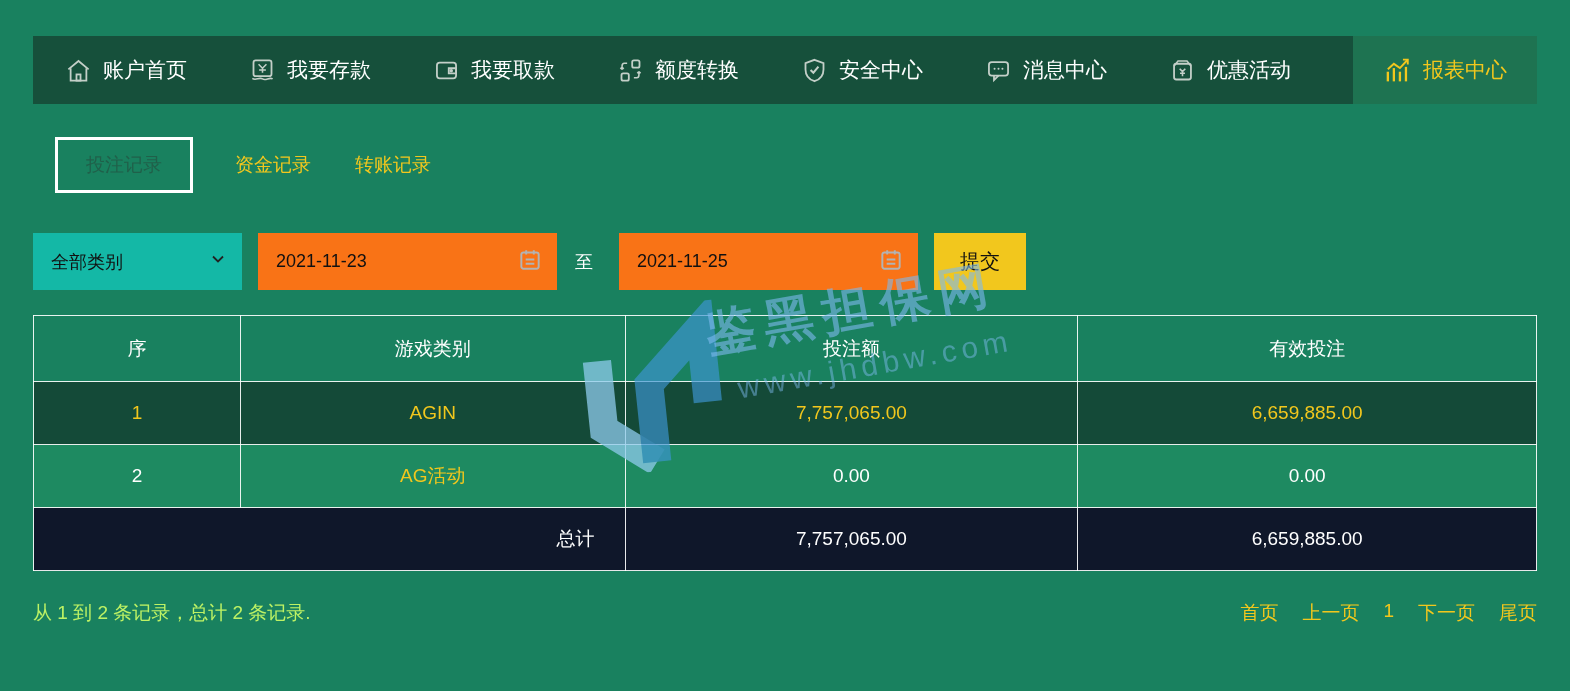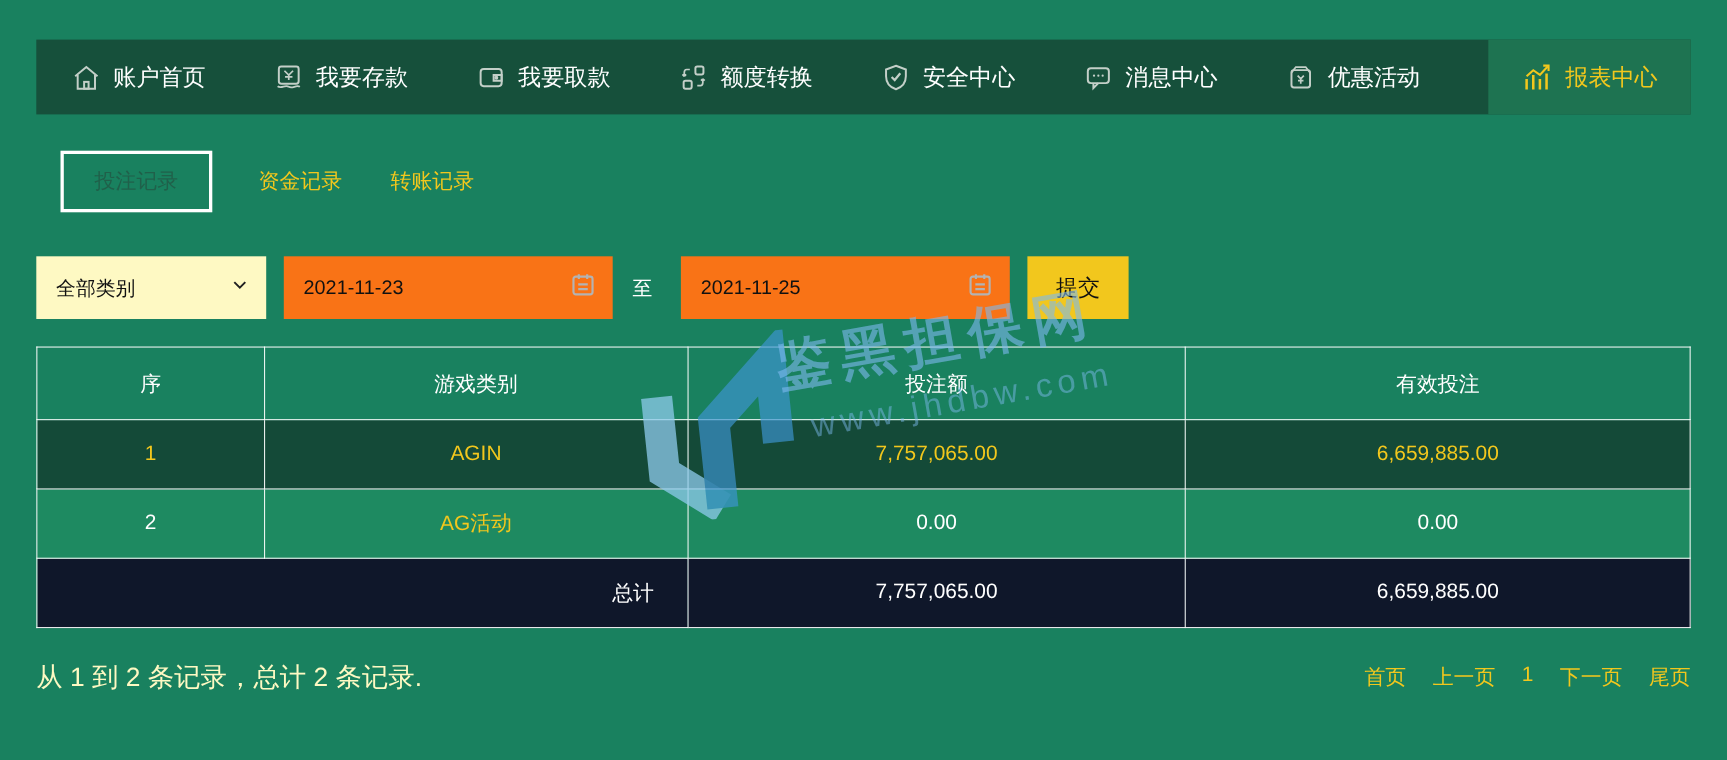--- a/index.html
+++ b/index.html
@@ -41,21 +41,21 @@
     border:3px solid #ffffff; color:#20604a; padding:12px 28px;
     margin-right:20px;
   }
 
   
   .filters {
     position:absolute; left:33px; top:233px; height:57px;
     display:flex; align-items:center;
   }
   .select-box {
-    width:209px; height:57px; background:#fef9c3; display:flex;
+    width:209px; height:57px; background:#14b8a6; display:flex;
     align-items:center; justify-content:space-between;
     padding:0 16px 0 18px; font-size:18px; color:#111111; cursor:pointer;
   }
   .date-box {
     width:299px; height:57px; background:#f97316; display:flex;
     align-items:center; justify-content:space-between;
     padding:0 14px 0 18px; margin-left:16px;
   }
   .date-box input {
     border:none; outline:none; font-size:18px; color:#111111; width:200px;
@@ -90,21 +90,21 @@
   tr.row-light td { background:#1e8a61; }
   td.yellow { color:#f2c71d; }
   tr.row-total td { background:#0f172a; }
   td.total-label { text-align:right; padding-right:30px; }
 
   
   .footer {
     position:absolute; left:33px; right:33px; top:600px;
     display:flex; justify-content:space-between; align-items:center;
   }
-  .footer-summary { color:#fef9c3; font-size:24px; }
+  .footer-summary { color:#bef264; font-size:19px; }
   .pagination { display:flex; gap:24px; }
   .page-link { color:#f2c71d; font-size:19px; cursor:pointer; }
 
   
   .watermark { position:absolute; left:0; top:0; width:100%; height:100%;
     pointer-events:none; z-index:6; }
   .wm-logo { position:absolute; left:582px; top:306px; opacity:0.75;
     transform:rotate(-6deg); }
   .wm-title {
     position:absolute; left:700px; top:302px;

